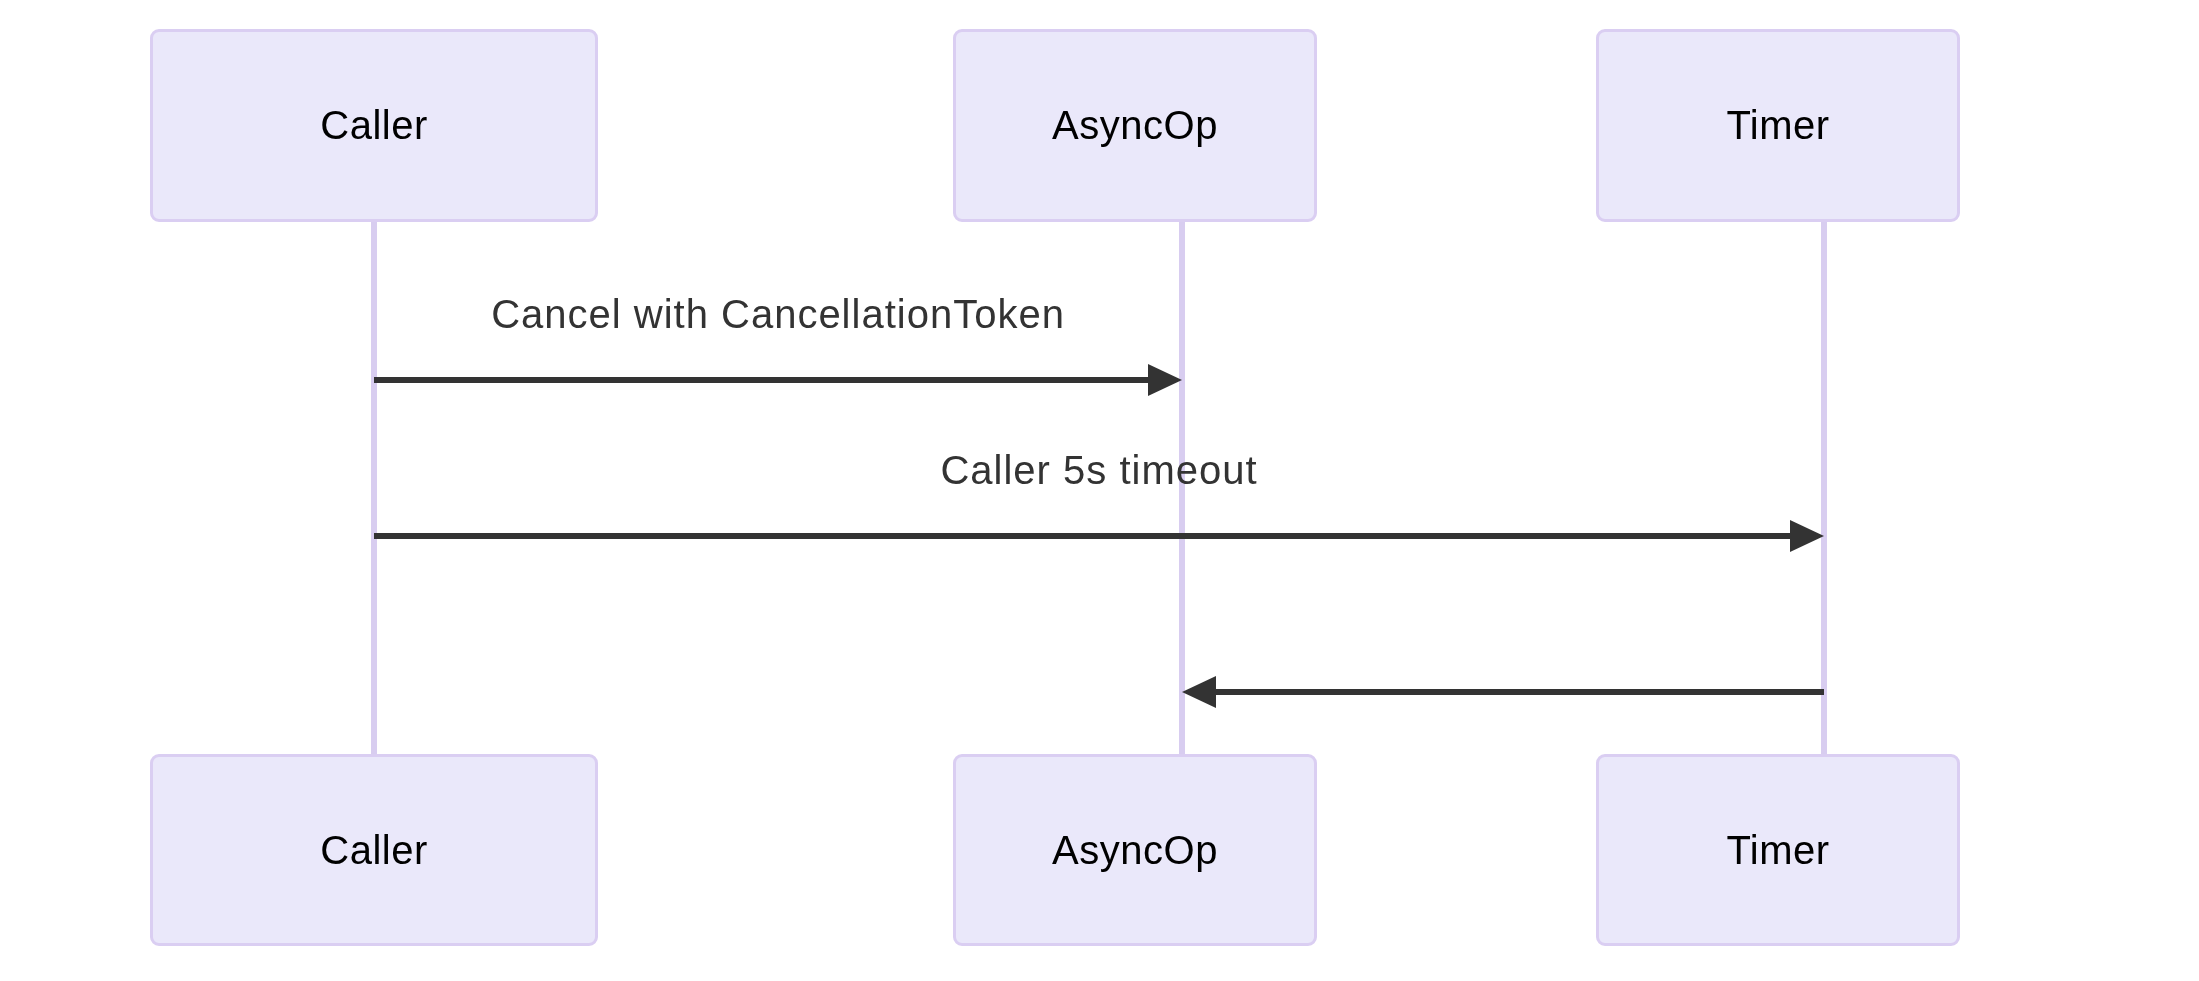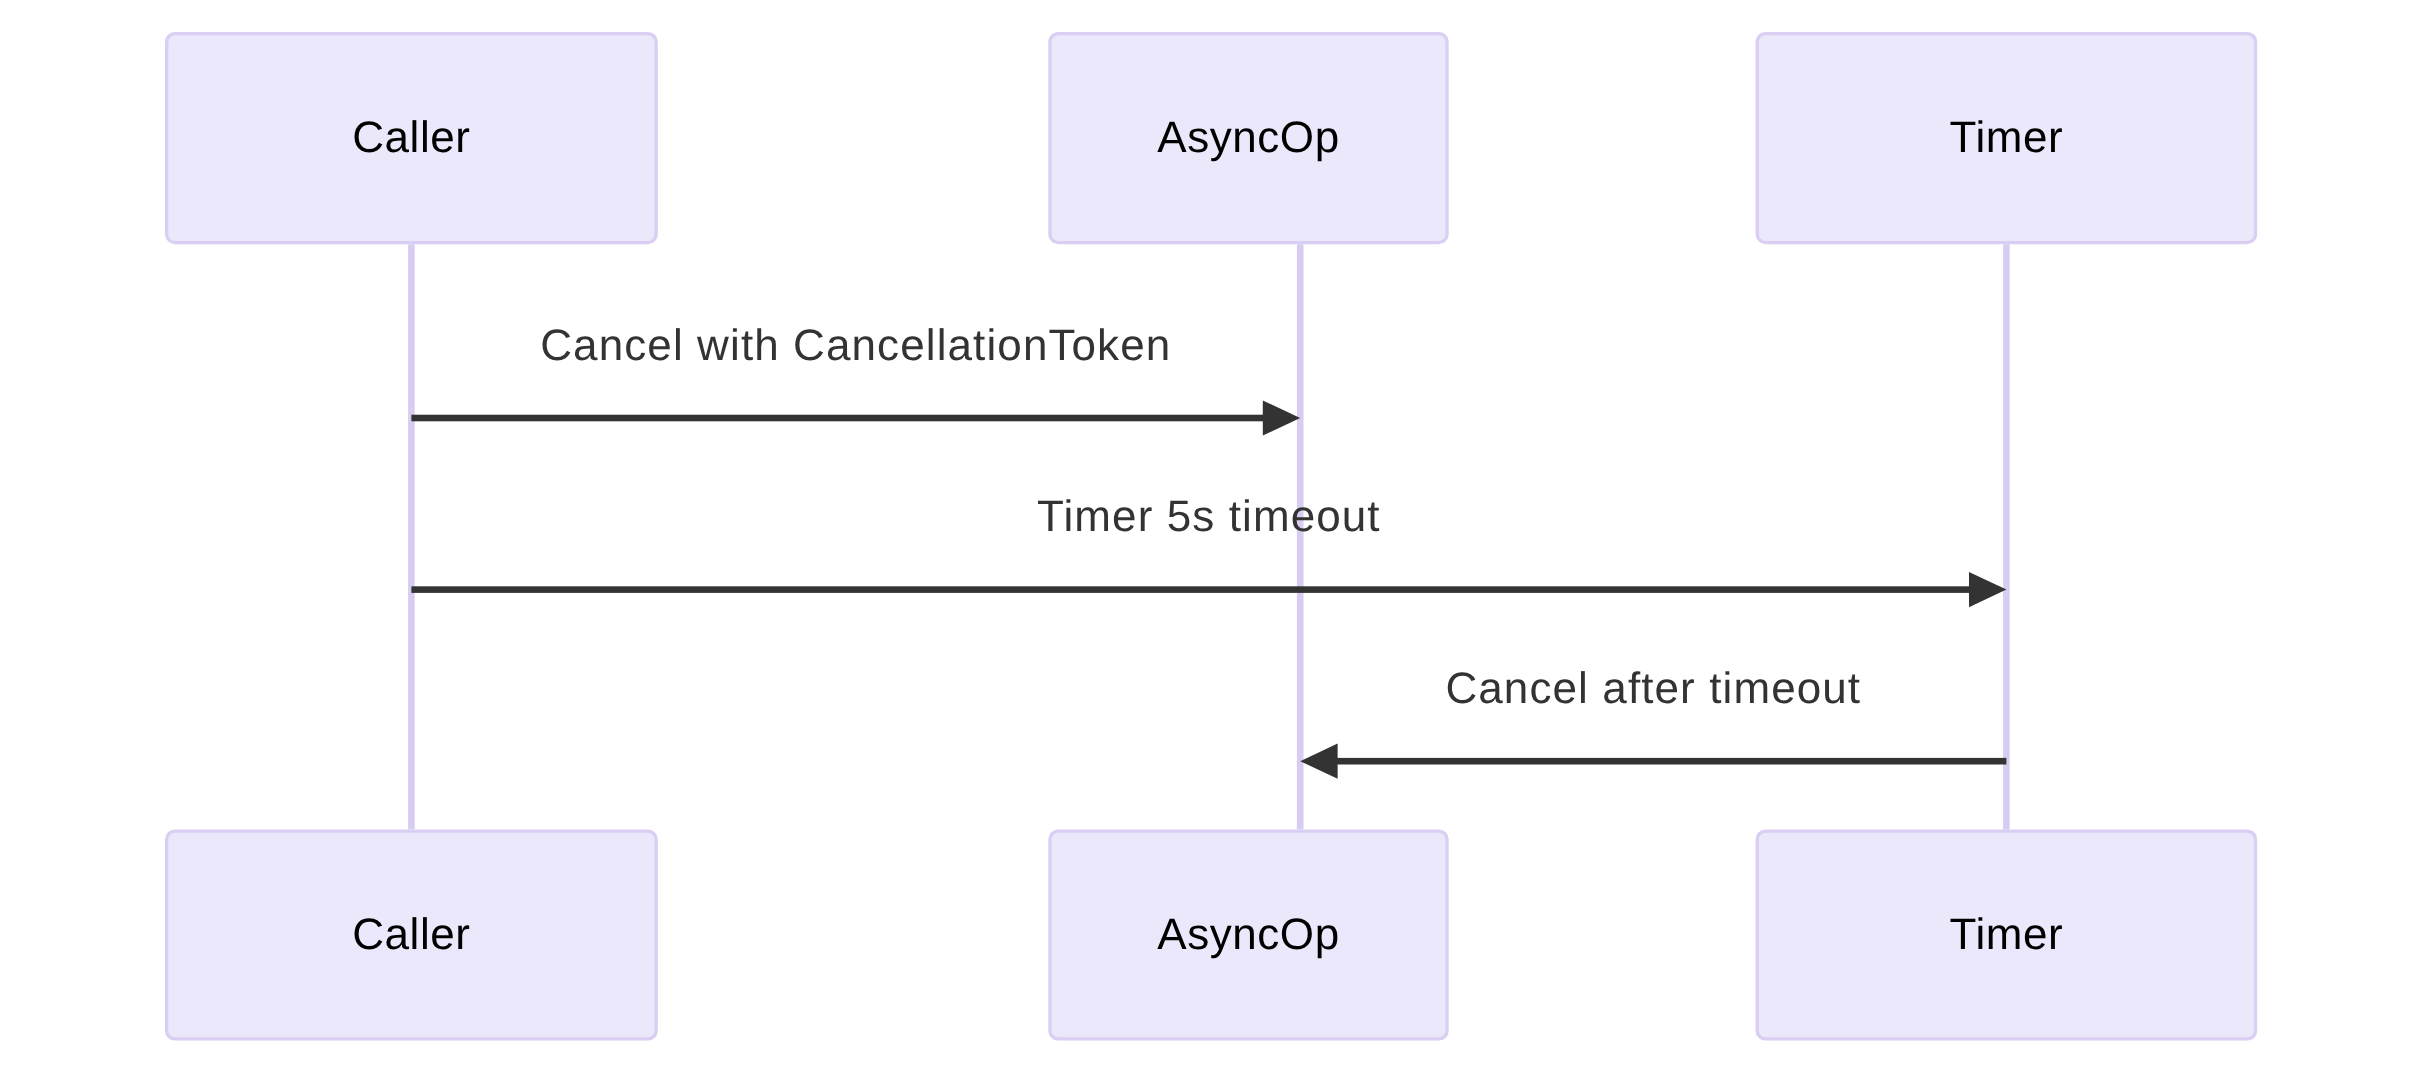--- a/index.html
+++ b/index.html
@@ -35,21 +35,21 @@
     justify-content: center;
     color: var(--actor-text);
     font-size: 40px;
     letter-spacing: 0.5px;
     white-space: nowrap;
   }
   .actor-box.top    { top: 29px;  height: 193px; }
   .actor-box.bottom { top: 754px; height: 192px; }
   .col-caller  { left: 150px;  width: 448px; }
   .col-asyncop { left: 953px;  width: 364px; }
-  .col-timer   { left: 1596px; width: 456px; }
+  .col-timer   { left: 1596px; width: 364px; }
 
   .lifeline {
     position: absolute;
     top: 222px;
     width: 6px;
     height: 532px;
     background: var(--lifeline);
   }
   .lifeline.caller  { left: 371px; }
   .lifeline.asyncop { left: 1179px; }
@@ -108,25 +108,24 @@
     <span>AsyncOp</span>
   </div>
   <div class="actor-box top col-timer">
     <span>Timer</span>
   </div>
 
   <div class="msg-label" id="m1-label">Cancel with CancellationToken</div>
   <div class="msg-line" id="m1-line"></div>
   <div class="arrowhead right" id="m1-head"></div>
 
-  <div class="msg-label" id="m2-label">Timer 5s timeout</div>
+  <div class="msg-label" id="m2-label">Caller 5s timeout</div>
   <div class="msg-line" id="m2-line"></div>
   <div class="arrowhead right" id="m2-head"></div>
 
-  <div class="msg-label" id="m3-label">Cancel after timeout</div>
   <div class="msg-line" id="m3-line"></div>
   <div class="arrowhead left" id="m3-head"></div>
 
   <div class="actor-box bottom col-caller">
     <span>Caller</span>
   </div>
   <div class="actor-box bottom col-asyncop">
     <span>AsyncOp</span>
   </div>
   <div class="actor-box bottom col-timer">

